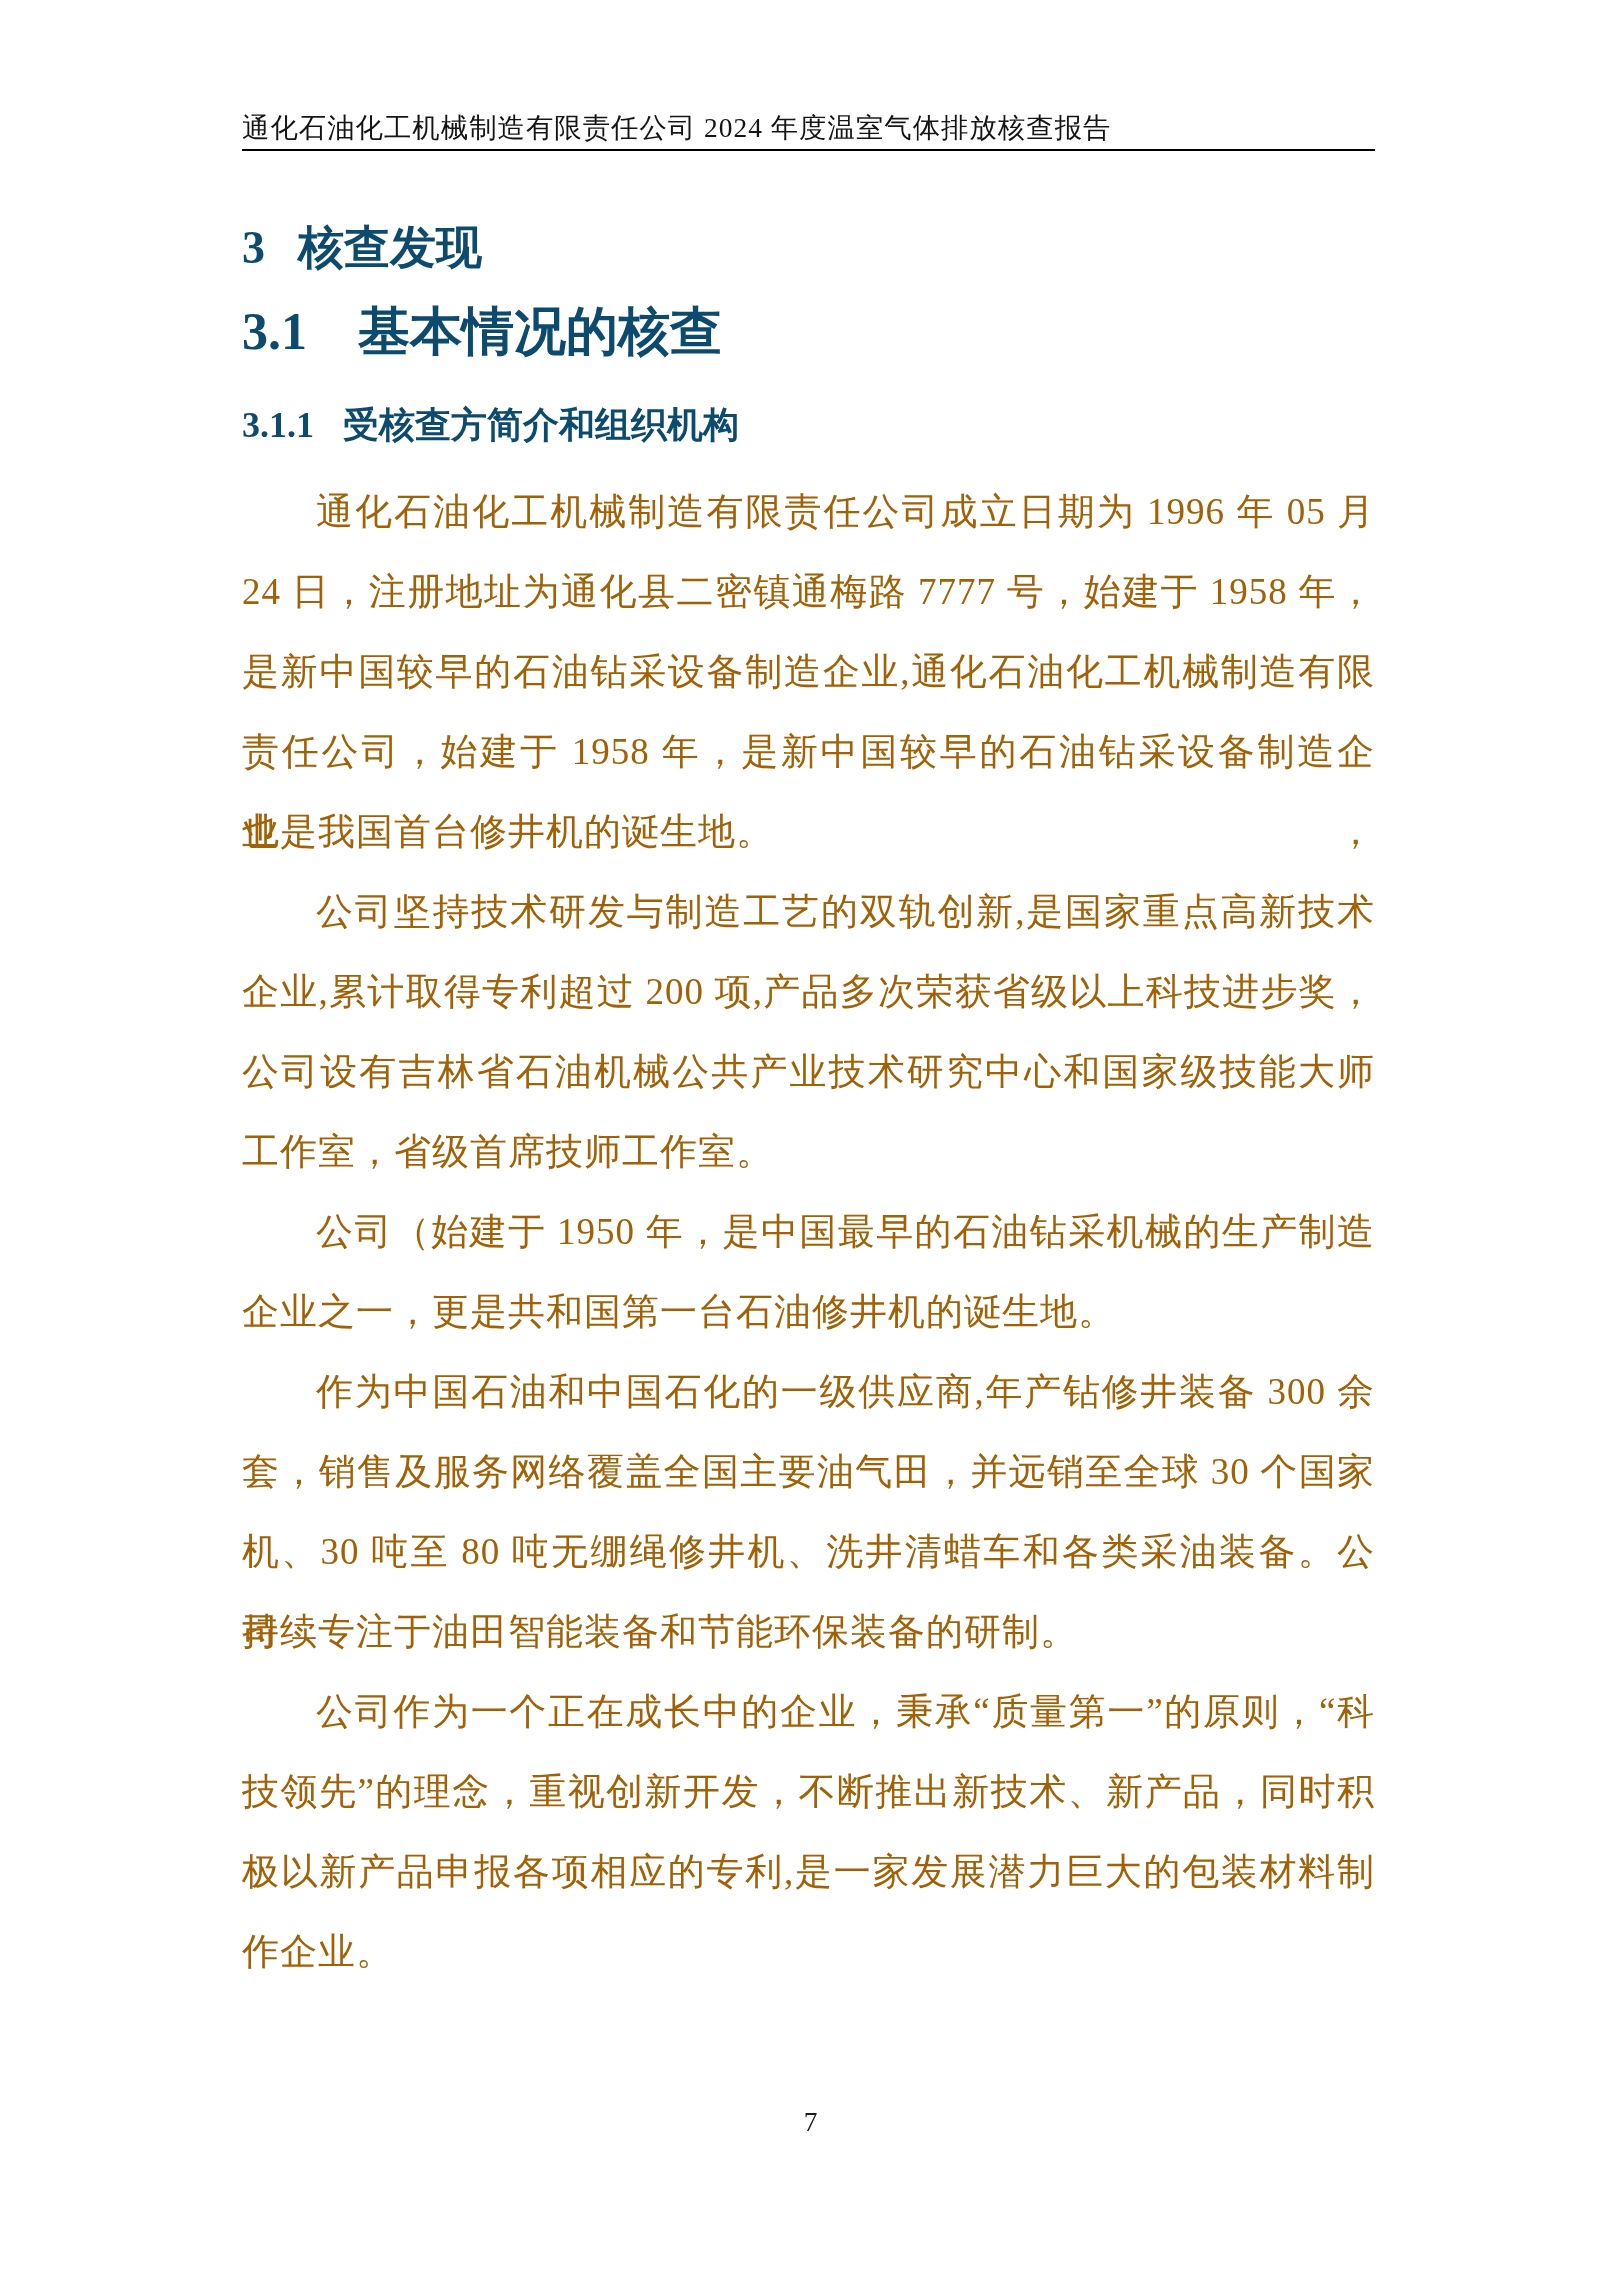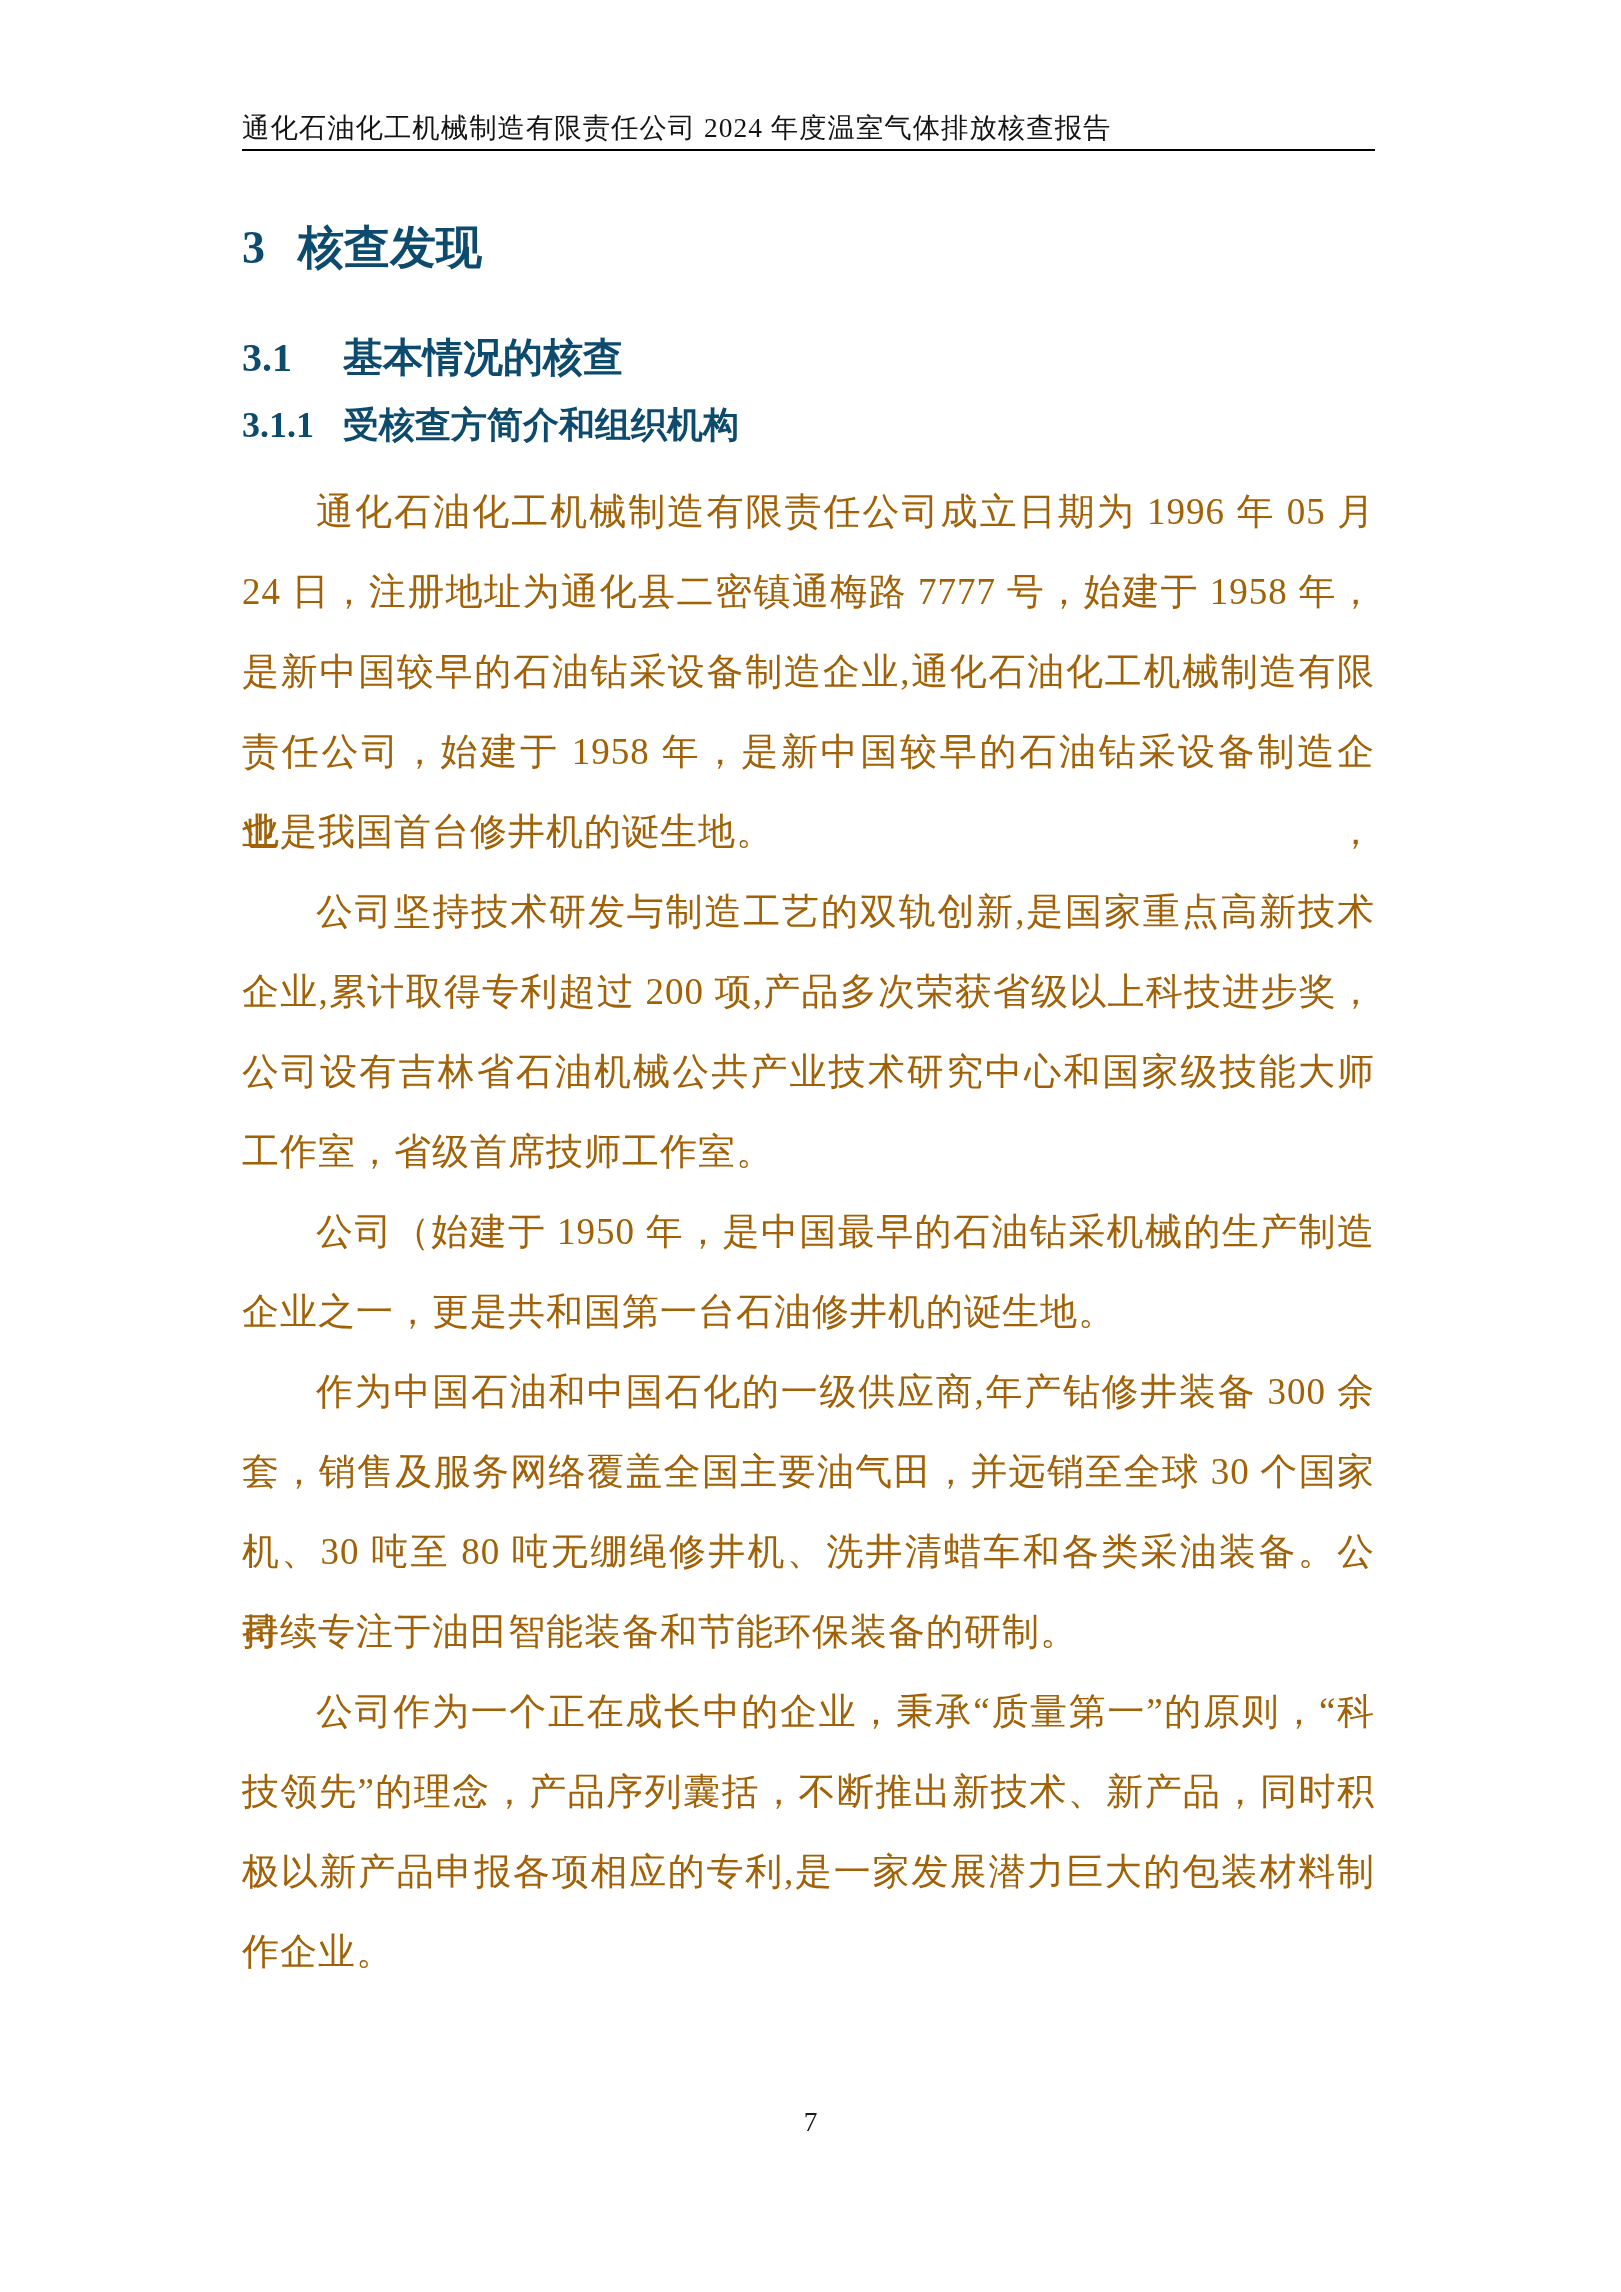--- a/index.html
+++ b/index.html
@@ -27,21 +27,21 @@
   
   .hd{
     position:absolute;left:242px;width:1133px;
     font-weight:bold;line-height:1.15;
     white-space:nowrap;color:#0c4a6e;
   }
   .hd .hnum{font-family:"Liberation Serif","DejaVu Serif",serif;}
   .hd .htxt{font-family:"Liberation Sans","DejaVu Sans",sans-serif;}
   .hd1{top:221px;font-size:46px;}
   .hd1 .hnum{margin-right:33px;}
-  .hd2{top:334px;font-size:40px;}
+  .hd2{top:302px;font-size:52px;}
   .hd2 .hnum{margin-right:51px;}
   .hd3{top:404px;font-size:36px;}
   .hd3 .hnum{margin-right:29px;}
 
   
   .body-text{
     position:absolute;left:242px;top:472px;width:1133px;
     font-size:37px;color:#a16207;
   }
   .line{
@@ -92,21 +92,21 @@
       <div class="line">企业,累计取得专利超过 200 项,产品多次荣获省级以上科技进步奖，</div>
       <div class="line">公司设有吉林省石油机械公共产业技术研究中心和国家级技能大师</div>
       <div class="line plast">工作室，省级首席技师工作室。</div>
       <div class="line first">公司（始建于 1950 年，是中国最早的石油钻采机械的生产制造</div>
       <div class="line plast">企业之一，更是共和国第一台石油修井机的诞生地。</div>
       <div class="line first">作为中国石油和中国石化的一级供应商,年产钻修井装备 300 余</div>
       <div class="line">套，销售及服务网络覆盖全国主要油气田，并远销至全球 30 个国家</div>
       <div class="line">机、30 吨至 80 吨无绷绳修井机、洗井清蜡车和各类采油装备。公司</div>
       <div class="line plast">持续专注于油田智能装备和节能环保装备的研制。</div>
       <div class="line first">公司作为一个正在成长中的企业，秉承“质量第一”的原则，“科</div>
-      <div class="line">技领先”的理念，产品序列囊括，不断推出新技术、新产品，同时积</div>
+      <div class="line">技领先”的理念，重视创新开发，不断推出新技术、新产品，同时积</div>
       <div class="line">极以新产品申报各项相应的专利,是一家发展潜力巨大的包装材料制</div>
       <div class="line plast">作企业。</div>
     </main>
 
   <footer class="doc-footer">
     <span>7</span>
   </footer>
 
 </div>
 

